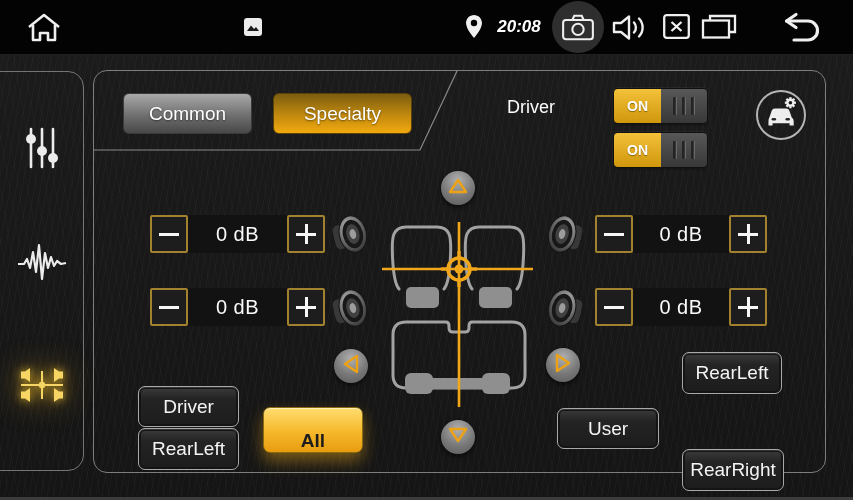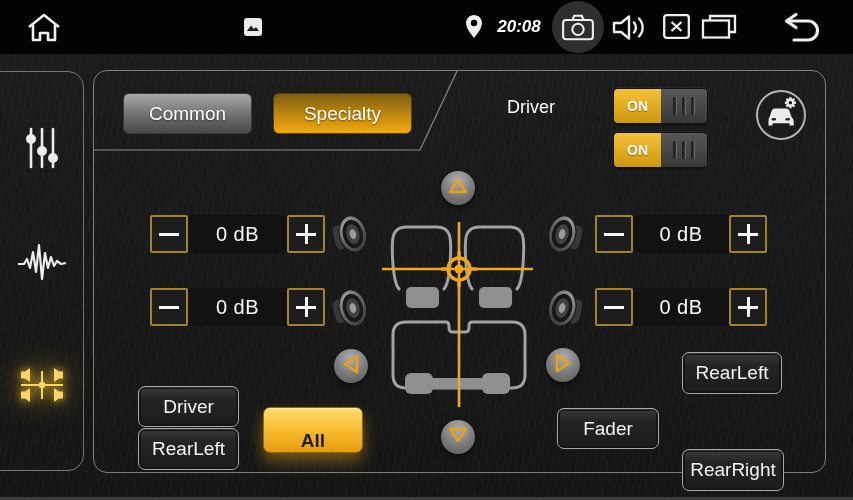--- a/index.html
+++ b/index.html
@@ -371,21 +371,21 @@
   <div class="pbtn b-driver">
     <span>Driver</span>
   </div>
   <div class="pbtn b-rearleft">
     <span>RearLeft</span>
   </div>
   <div class="pbtn active b-all">
     <span>All</span>
   </div>
   <div class="pbtn b-user">
-    <span>Fader</span>
+    <span>User</span>
   </div>
   <div class="pbtn b-copilot">
     <span>RearLeft</span>
   </div>
   <div class="pbtn b-rearright">
     <span>RearRight</span>
   </div>
 
   <div class="bottom-strip"></div>
 </div>

